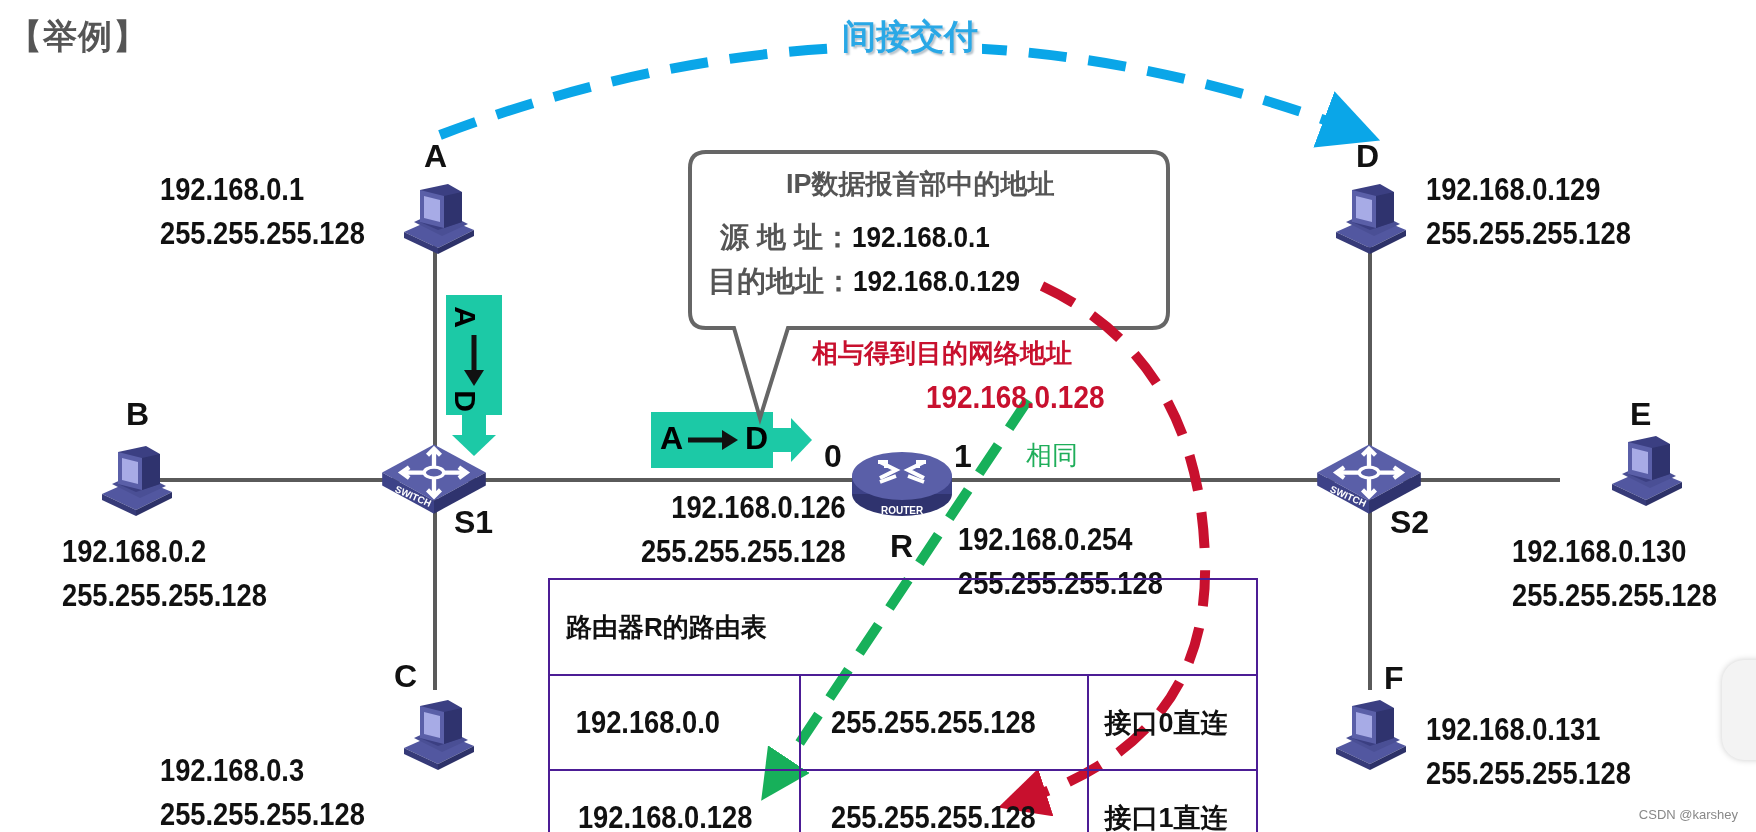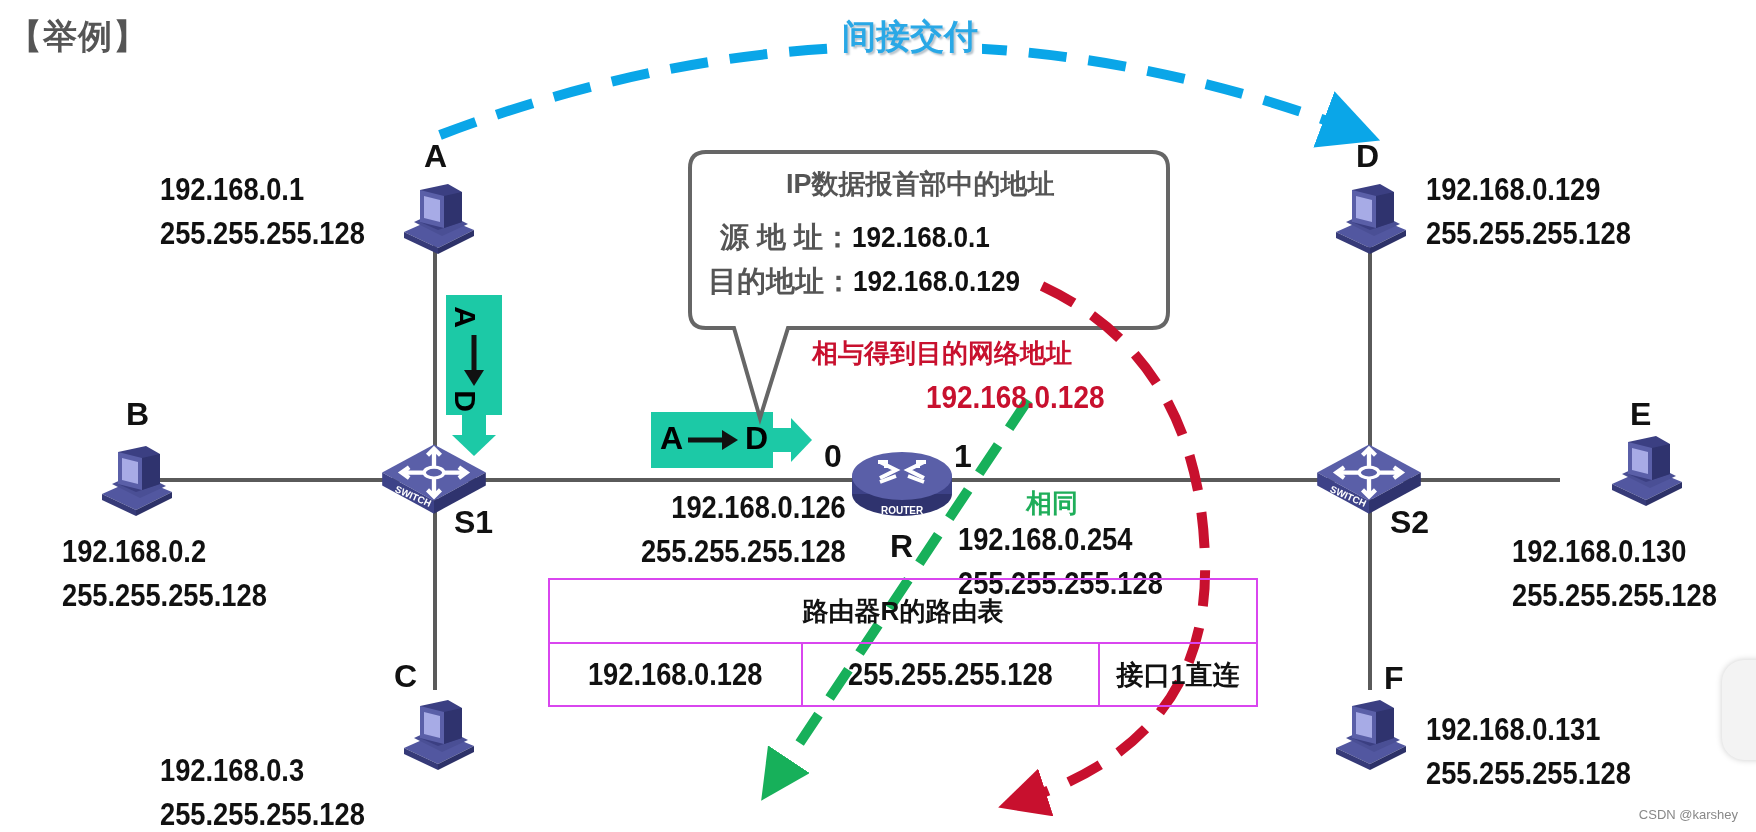--- a/index.html
+++ b/index.html
@@ -9,24 +9,24 @@
   .title { left: 8px; top: 14px; font-size: 34px; font-weight: bold; color: #555; letter-spacing: 1px; }
   .ip { font-size: 31px; font-weight: bold; color: #111; line-height: 44px; transform: scaleX(0.88); transform-origin: left top; white-space: nowrap; }
   .ip.r { transform-origin: right top; text-align: right; }
   .node-label { font-size: 32px; font-weight: 900; color: #111; }
   svg.layer { position: absolute; left: 0; top: 0; }
   .bubble-title { font-size: 27px; font-weight: bold; color: #555; white-space: nowrap; }
   .bubble-line { font-size: 29px; font-weight: bold; white-space: nowrap; }
   .bubble-line .k { color: #555; }
   .bubble-line .v { color: #111; display: inline-block; transform: scaleX(0.9); transform-origin: left center; }
   .red-text { color: #c8102e; font-weight: bold; white-space: nowrap; }
-  .green-text { color: #1fae5a; font-weight: bold; font-size: 26px; margin-top: 48px; }
+  .green-text { color: #1fae5a; font-weight: normal; font-size: 26px; }
   .indirect { font-size: 34px; font-weight: bold; color: #29a8e6; text-shadow: 2px 2px 2px #b7c3cc; background: #fff; padding: 0 4px; }
   table.rt { position: absolute; left: 548px; top: 578px; width: 710px; border-collapse: collapse; }
-  table.rt td, table.rt th { border: 2px solid #d946ef; height: 61px; text-align: center; font-size: 27px; font-weight: bold; color: #111; padding: 0; }
+  table.rt td, table.rt th { border: 2px solid #4c1d95; height: 61px; text-align: left; font-size: 27px; font-weight: bold; color: #111; padding: 16px; }
   table.rt th.cap { height: 62px; font-size: 26px; }
   table.rt td.num { font-size: 31px; }
   table.rt td.num span { display: inline-block; transform: scaleX(0.88); }
   .watermark { right: 18px; bottom: 10px; font-size: 13px; color: #888; }
   .side-btn { left: 1722px; top: 660px; width: 60px; height: 100px; border-radius: 22px; background: #f3f3f3; box-shadow: 0 0 6px #ccc; }
 </style>
 </head>
 <body>
 
 <div class="abs title">【举例】</div>
@@ -188,20 +188,25 @@
 <div class="abs red-text" style="left:812px; top:336px; font-size:26px;">相与得到目的网络地址</div>
 <div class="abs red-text" style="left:926px; top:380px; font-size:31px; transform:scaleX(0.9); transform-origin:left top;">192.168.0.128</div>
 <div class="abs green-text" style="left:1026px; top:438px;">相同</div>
 
 <table class="rt">
   <tbody>
       <tr>
         <th colspan="3" class="cap">路由器R的路由表</th>
       </tr>
   <tr>
+    <td class="num"><span>192.168.0.0</span></td>
+    <td class="num"><span>255.255.255.128</span></td>
+    <td>接口0直连</td>
+  </tr>
+  <tr>
     <td class="num"><span>192.168.0.128</span></td>
     <td class="num"><span>255.255.255.128</span></td>
     <td>接口1直连</td>
   </tr>
 </tbody>
   </table>
 
 <div class="abs side-btn"></div>
 
 <div class="abs watermark">CSDN @karshey</div>

